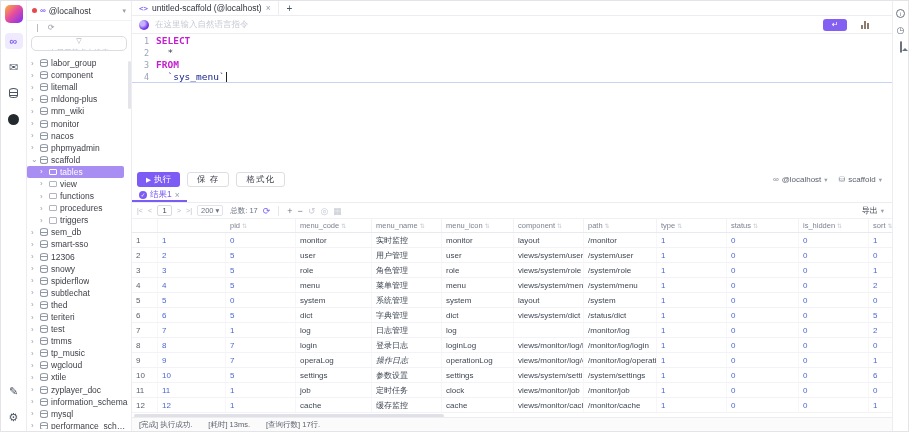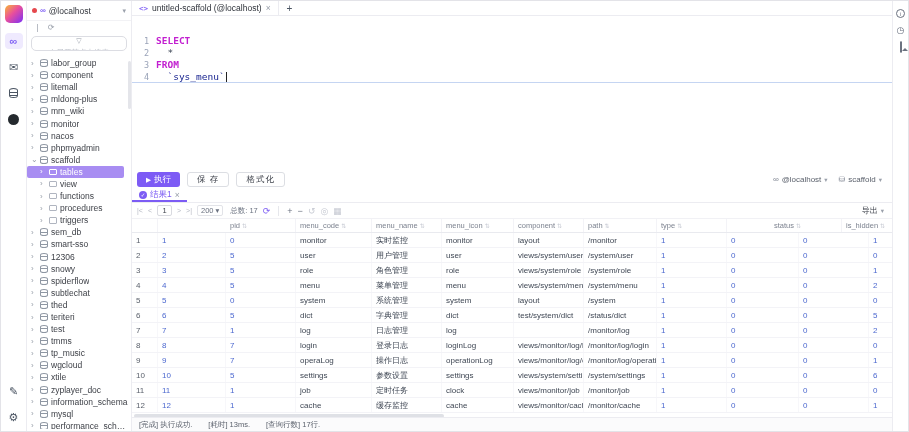--- a/index.html
+++ b/index.html
@@ -310,20 +310,30 @@
 
     <div class="tabbar">
       <div class="tab">
         <span class="tab-code">&lt;&gt;</span>
         <span>untitled-scaffold (@localhost)</span>
         <span class="tab-close">×</span>
       </div>
       <div class="newtab">+</div>
     </div>
 
+    <div class="aibar">
+      <span class="ai-ico"></span>
+      <span class="ai-ph">在这里输入自然语言指令</span>
+      <span class="enter-btn">↵</span>
+      <span class="chart-ico">
+          <i style="height:4px"></i>
+          <i style="height:8px"></i>
+          <i style="height:6px"></i>
+        </span>
+    </div>
 
     <div class="editor">
         <div class="code-line">
           <span class="gut">1</span>
           <span class="tok-kw">SELECT</span>
         </div>
         <div class="code-line">
           <span class="gut">2</span>
           <span class="tok-plain">&nbsp;&nbsp;*</span>
         </div>
@@ -419,21 +429,21 @@
             <span class="sort-arrows">⇅</span>
           </div>
           <div class="g-hcell" style="width: 73px;">
             <span>path</span>
             <span class="sort-arrows">⇅</span>
           </div>
           <div class="g-hcell" style="width: 70px;">
             <span>type</span>
             <span class="sort-arrows">⇅</span>
           </div>
-          <div class="g-hcell" style="width: 72px; margin-left: 43px;">
+          <div class="g-hcell" style="width: 72px;">
             <span>status</span>
             <span class="sort-arrows">⇅</span>
           </div>
           <div class="g-hcell" style="width: 70px;">
             <span>is_hidden</span>
             <span class="sort-arrows">⇅</span>
           </div>
           <div class="g-hcell" style="width: 25px;">
             <span>sort</span>
             <span class="sort-arrows">⇅</span>
@@ -510,21 +520,21 @@
             <div class="g-cell num" style="width: 70px;">0</div>
             <div class="g-cell num" style="width: 25px;">0</div>
           </div>
           <div class="g-row">
             <div class="g-cell rowno">6</div>
             <div class="g-cell num" style="width: 68px;">6</div>
             <div class="g-cell num" style="width: 70px;">5</div>
             <div class="g-cell" style="width: 76px;">dict</div>
             <div class="g-cell" style="width: 70px;">字典管理</div>
             <div class="g-cell" style="width: 72px;">dict</div>
-            <div class="g-cell" style="width: 70px;">test/system/dict</div>
+            <div class="g-cell" style="width: 70px;">views/system/dict</div>
             <div class="g-cell" style="width: 73px;">/status/dict</div>
             <div class="g-cell num" style="width: 70px;">1</div>
             <div class="g-cell num" style="width: 72px;">0</div>
             <div class="g-cell num" style="width: 70px;">0</div>
             <div class="g-cell num" style="width: 25px;">5</div>
           </div>
           <div class="g-row">
             <div class="g-cell rowno">7</div>
             <div class="g-cell num" style="width: 68px;">7</div>
             <div class="g-cell num" style="width: 70px;">1</div>
@@ -550,21 +560,21 @@
             <div class="g-cell num" style="width: 70px;">1</div>
             <div class="g-cell num" style="width: 72px;">0</div>
             <div class="g-cell num" style="width: 70px;">0</div>
             <div class="g-cell num" style="width: 25px;">0</div>
           </div>
           <div class="g-row">
             <div class="g-cell rowno">9</div>
             <div class="g-cell num" style="width: 68px;">9</div>
             <div class="g-cell num" style="width: 70px;">7</div>
             <div class="g-cell" style="width: 76px;">operaLog</div>
-            <div class="g-cell" style="width: 70px;">操作日志</div>
+            <div class="g-cell" style="width: 70px; font-style: italic;">操作日志</div>
             <div class="g-cell" style="width: 72px;">operationLog</div>
             <div class="g-cell" style="width: 70px;">views/monitor/log/operation</div>
             <div class="g-cell" style="width: 73px;">/monitor/log/operation</div>
             <div class="g-cell num" style="width: 70px;">1</div>
             <div class="g-cell num" style="width: 72px;">0</div>
             <div class="g-cell num" style="width: 70px;">0</div>
             <div class="g-cell num" style="width: 25px;">1</div>
           </div>
           <div class="g-row">
             <div class="g-cell rowno">10</div>

